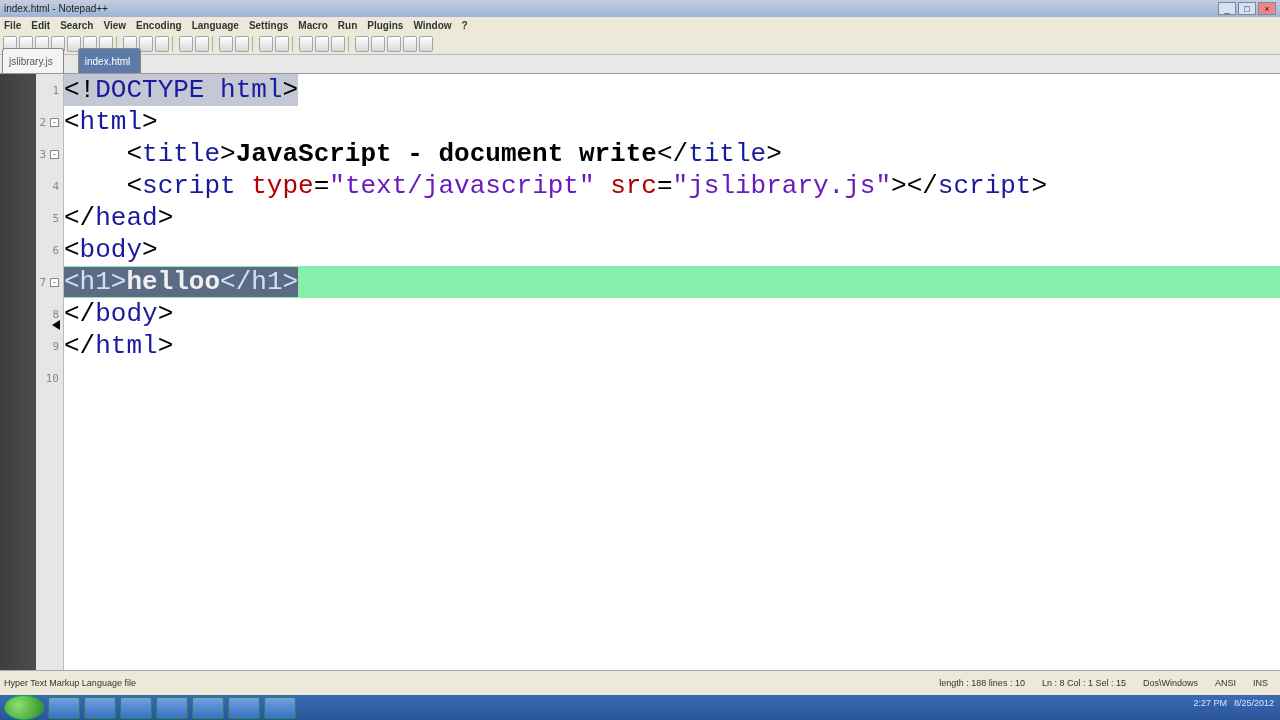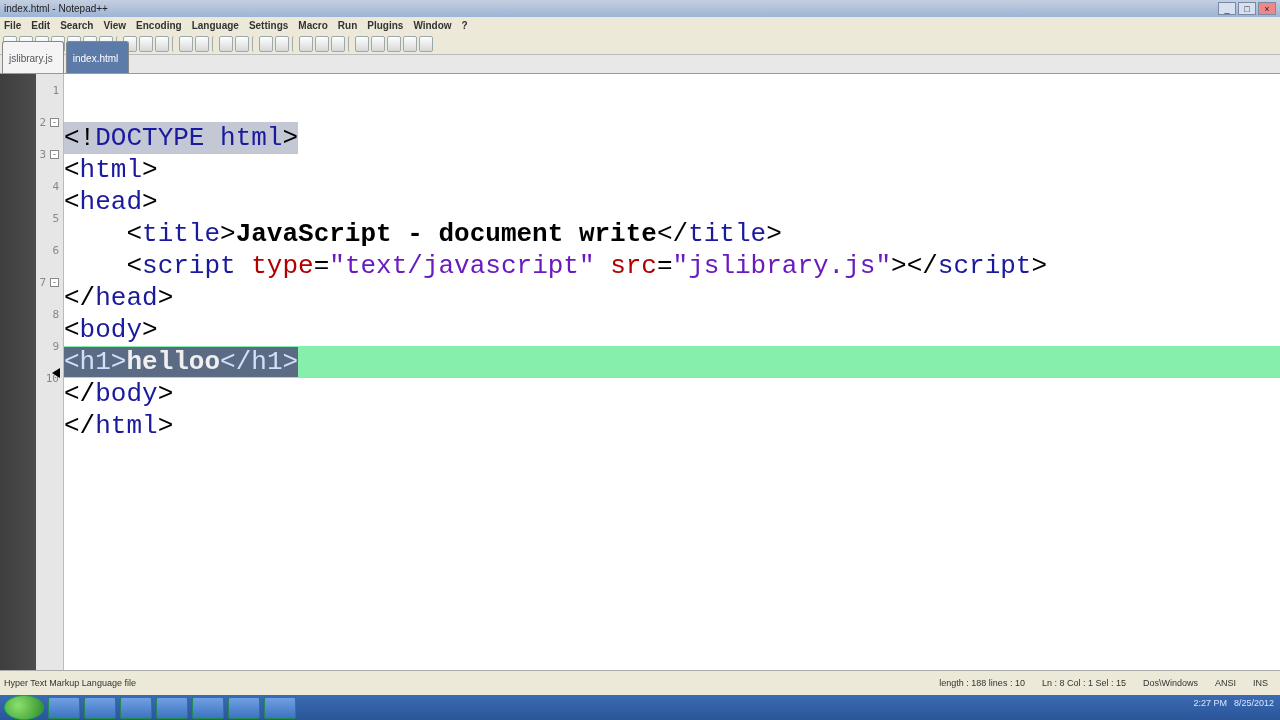--- a/index.html
+++ b/index.html
@@ -8,28 +8,28 @@
   .titlebar { height:17px; background: linear-gradient(#c4cfe0,#9db4d6); display:flex; align-items:center; padding:0 4px; color:#222; font-size:10px; }
   .titlebar .spacer{flex:1;}
   .winbtn { width:18px; height:13px; margin-left:2px; background:#d7e0ee; border:1px solid #7a8aa6; display:flex; align-items:center; justify-content:center; font-size:9px; }
   .winbtn.close{background:#e88;}
   .menubar { height:16px; background:#ece9d8; display:flex; align-items:center; padding:0 4px; font-size:10px; color:#333;font-weight:bold; }
   .menubar span{ margin-right:10px; }
   .toolbar { height:22px; background:#ece9d8; display:flex; align-items:center; padding:0 2px; border-bottom:1px solid #bbb;}
   .tbtn { width:14px; height:16px; margin:0 1px; background:linear-gradient(#fefefe,#d8d8d8); border:1px solid #9aa; border-radius:2px;}
   .tbtn.sep{background:transparent;border:none;border-left:1px solid #aaa;width:4px;margin:0 2px;}
   .tabstrip { height:18px; background:#e8e8e8; display:flex; align-items:flex-end; padding-left:2px;}
-  .tab { height:32px; padding:1px 10px 0 6px; font-size:10px; border:1px solid #888; border-bottom:none; border-radius:3px 3px 0 0; margin-right:2px; display:flex; align-items:center;}
+  .tab { height:25px; padding:1px 10px 0 6px; font-size:10px; border:1px solid #888; border-bottom:none; border-radius:3px 3px 0 0; margin-right:14px; display:flex; align-items:center;}
   .tab.inactive{background:#f4f4f4;color:#555;}
   .tab.active{background:#5d7ba8;color:#fff;}
   .editor-wrap{flex:1; display:flex; border-top:1px solid #999; background:#fff;}
   .gutter{width:64px; background:linear-gradient(to right,#3e3e3e 0,#4c4c4c 36px,#e6e6e6 36px,#e6e6e6 100%); border-right:1px solid #bbb;}
   .gline{height:32px; display:flex; align-items:center; justify-content:flex-end; padding-right:4px; font:11px monospace; color:#888;}
   .gline .fold{ width:9px;height:9px;border:1px solid #888; margin-left:4px; font-size:8px;line-height:7px;text-align:center;color:#555; background:#fff;}
-  .editor{flex:1; position:relative; font-family: "Courier New", monospace; font-size:26px; line-height:32px; color:#000; padding-left:0;margin-top:48px;}
+  .editor{flex:1; position:relative; font-family: "Courier New", monospace; font-size:26px; line-height:32px; color:#000; padding-left:0;}
   .eline{height:32px; white-space:pre; padding-left:0;}
   .punct{color:#000;}
   .tagname{color:#1a1a9e;}
   .attrname{color:#b00000;}
   .attrval{color:#6a1bbf;}
   .content-bold{color:#000;font-weight:bold;}
   .hl-box{background:#c3c8d4; display:inline-block;}
   .sel { background:#5c6b84; color:#e8e8e8; }
   .sel .tagname, .sel .punct{color:#cfe0ff;}
   .sel .content-bold{color:#f0f0f0;}
@@ -148,21 +148,20 @@
           <span>9</span>
         </div>
       <div class="gline">
           <span>10</span>
         </div>
     </div>
     <div class="editor">
       <div class="arrow-cursor"></div>
       <div class="eline"><span class="hl-box"><span class="punct">&lt;!</span><span class="tagname">DOCTYPE html</span><span class="punct">&gt;</span></span></div>
       <div class="eline"><span class="punct">&lt;</span><span class="tagname">html</span><span class="punct">&gt;</span></div>
-      <div class="eline"><span class="punct">&lt;</span><span class="tagname">head</span><span class="punct">&gt;</span></div>
       <div class="eline"><span>    </span><span class="punct">&lt;</span><span class="tagname">title</span><span class="punct">&gt;</span><span class="content-bold">JavaScript - document write</span><span class="punct">&lt;/</span><span class="tagname">title</span><span class="punct">&gt;</span></div>
       <div class="eline"><span>    </span><span class="punct">&lt;</span><span class="tagname">script</span><span> </span><span class="attrname">type</span><span class="punct">=</span><span class="attrval">"text/javascript"</span><span> </span><span class="attrname">src</span><span class="punct">=</span><span class="attrval">"jslibrary.js"</span><span class="punct">&gt;</span><span class="punct">&lt;/</span><span class="tagname">script</span><span class="punct">&gt;</span></div>
       <div class="eline"><span class="punct">&lt;/</span><span class="tagname">head</span><span class="punct">&gt;</span></div>
       <div class="eline"><span class="punct">&lt;</span><span class="tagname">body</span><span class="punct">&gt;</span></div>
       <div class="eline current-line"><span class="sel"><span class="punct">&lt;</span><span class="tagname">h1</span><span class="punct">&gt;</span><span class="content-bold">helloo</span><span class="punct">&lt;/</span><span class="tagname">h1</span><span class="punct">&gt;</span></span></div>
       <div class="eline"><span class="punct">&lt;/</span><span class="tagname">body</span><span class="punct">&gt;</span></div>
       <div class="eline"><span class="punct">&lt;/</span><span class="tagname">html</span><span class="punct">&gt;</span></div>
     </div>
   </div>
 

